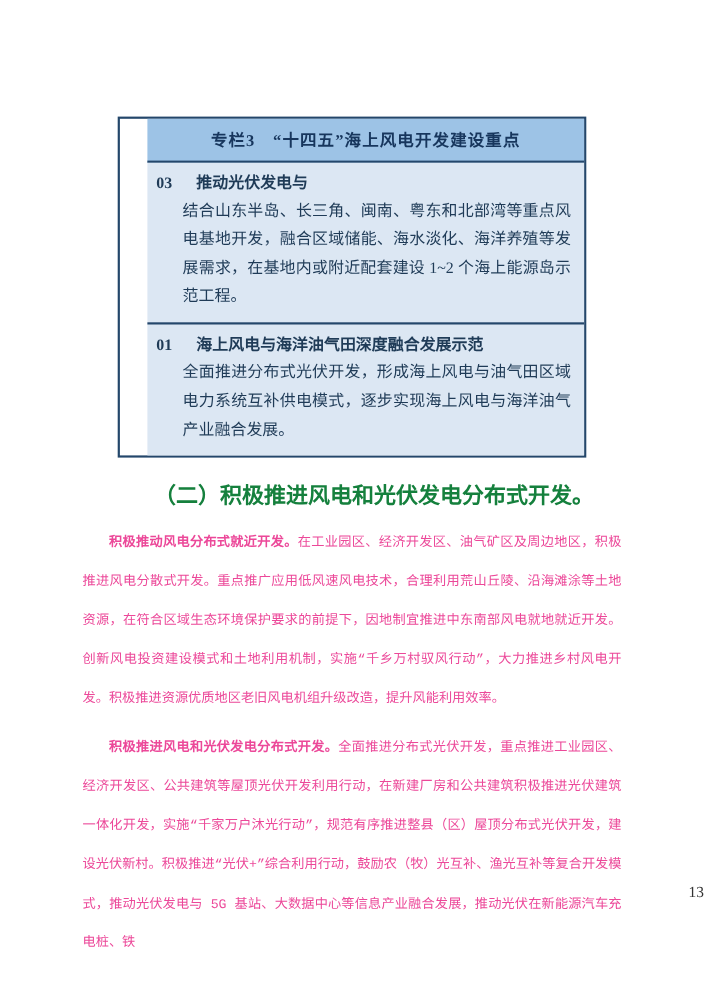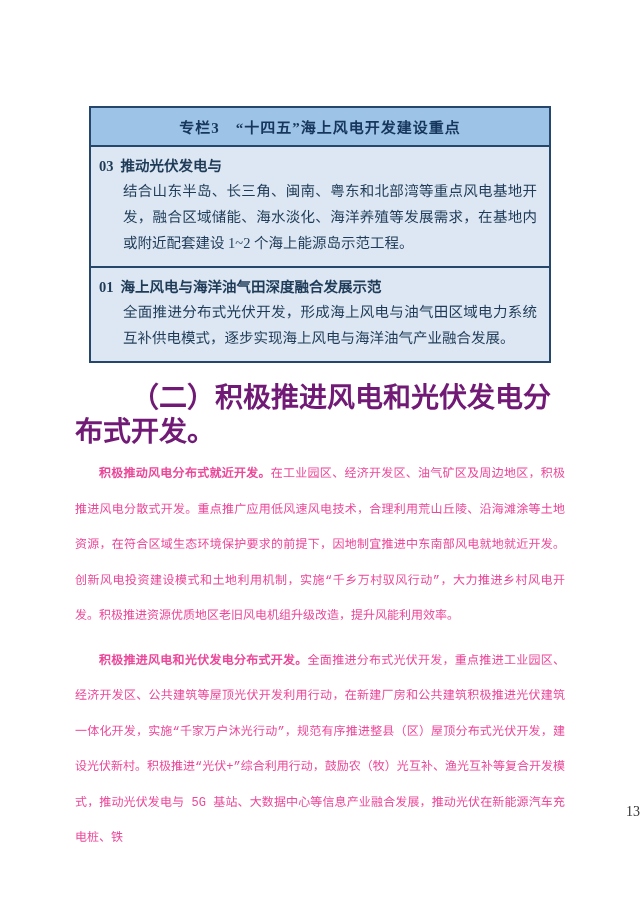--- a/index.html
+++ b/index.html
@@ -11,24 +11,25 @@
     position: relative;
     width: 640px;
     height: 905px;
     background: #ffffff;
     font-family: "Liberation Serif", "DejaVu Serif", serif;
     overflow: hidden;
   }
 
   
   .callout-box {
-    width: 462px;
+    width: 426px;
     margin: 106px auto 0 auto;
     border: 2px solid #24476b;
     box-sizing: border-box;
+    padding-left: 25px;
   }
   .box-header {
     background: #9dc3e6;
     border-bottom: 2px solid #24476b;
     text-align: center;
     padding: 8px 4px;
     font-weight: bold;
     font-size: 15px;
     color: #17365d;
     letter-spacing: 1px;
@@ -40,42 +41,43 @@
   }
   .box-item + .box-item {
     border-top: 2px solid #24476b;
   }
   .item-heading {
     font-weight: bold;
     font-size: 14.5px;
     line-height: 24px;
   }
   .item-num {
-    margin-right: 7px;
+    margin-right: 22px;
   }
   .item-body {
     padding-left: 24px;
     font-size: 14.5px;
     line-height: 26px;
     text-align: justify;
   }
 
   
   .content {
     width: 490px;
     margin: 18px auto 0 auto;
     color: #1c1c1c;
   }
   .section-heading {
     margin: 0 0 8px 0;
-    font-size: 28px;
+    font-size: 20px;
     font-weight: bold;
     text-indent: 2em;
     line-height: 34px;
-    color: #701a75;
+    color: #15803d;
+    text-align: center;
   }
   .para {
     margin: 0 0 9px 0;
     font-size: 12px;
     line-height: 35.5px;
     text-align: justify;
     text-indent: 2em;
     color: #ec4899;
     font-family: Liberation Mono, monospace;
   }

